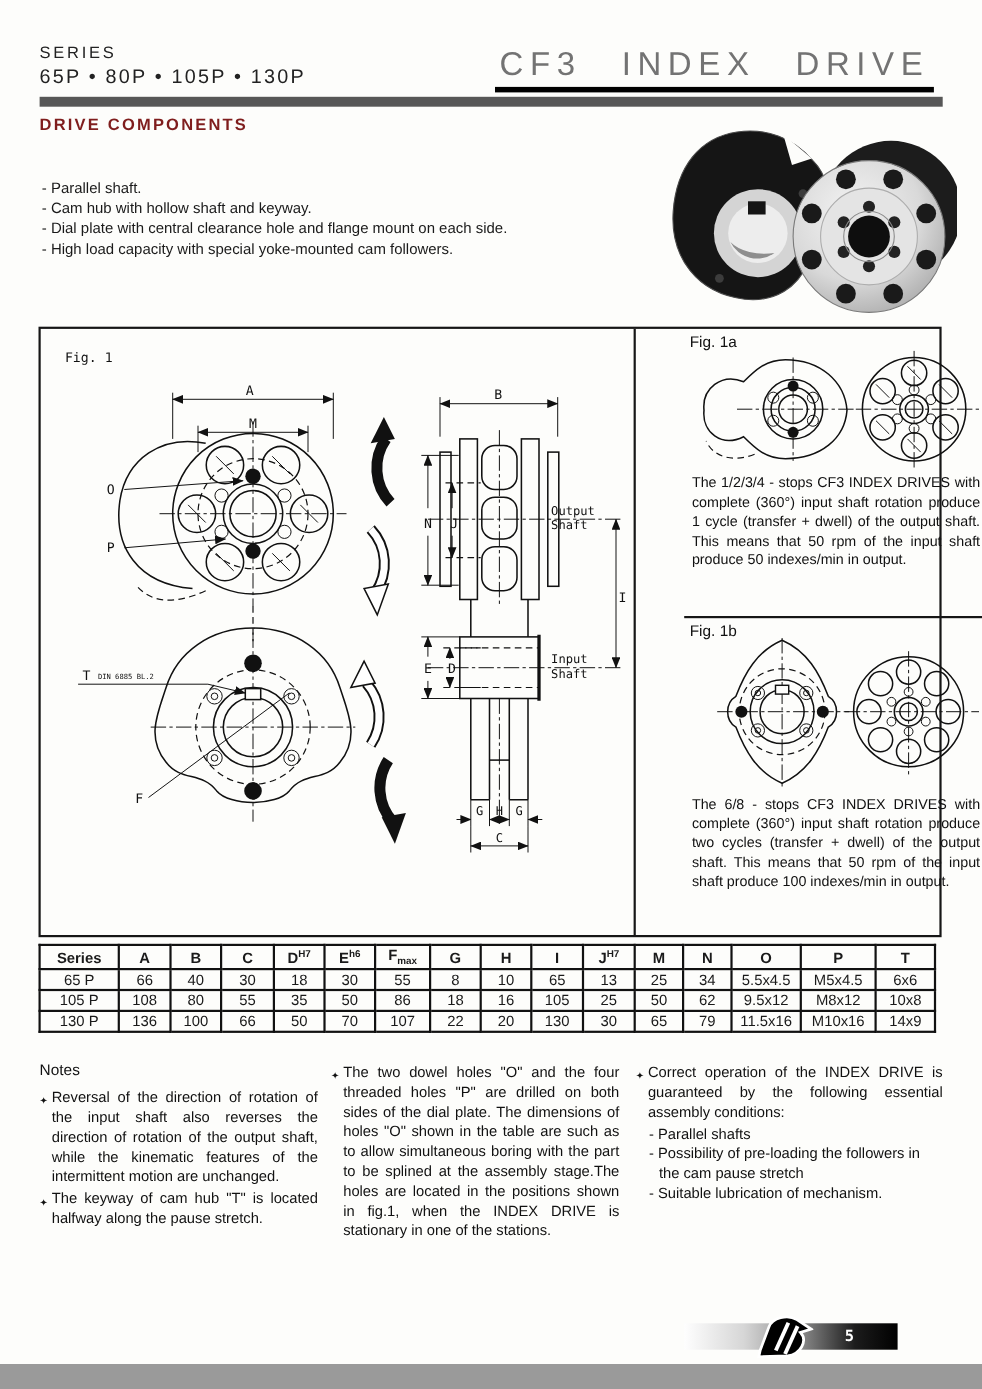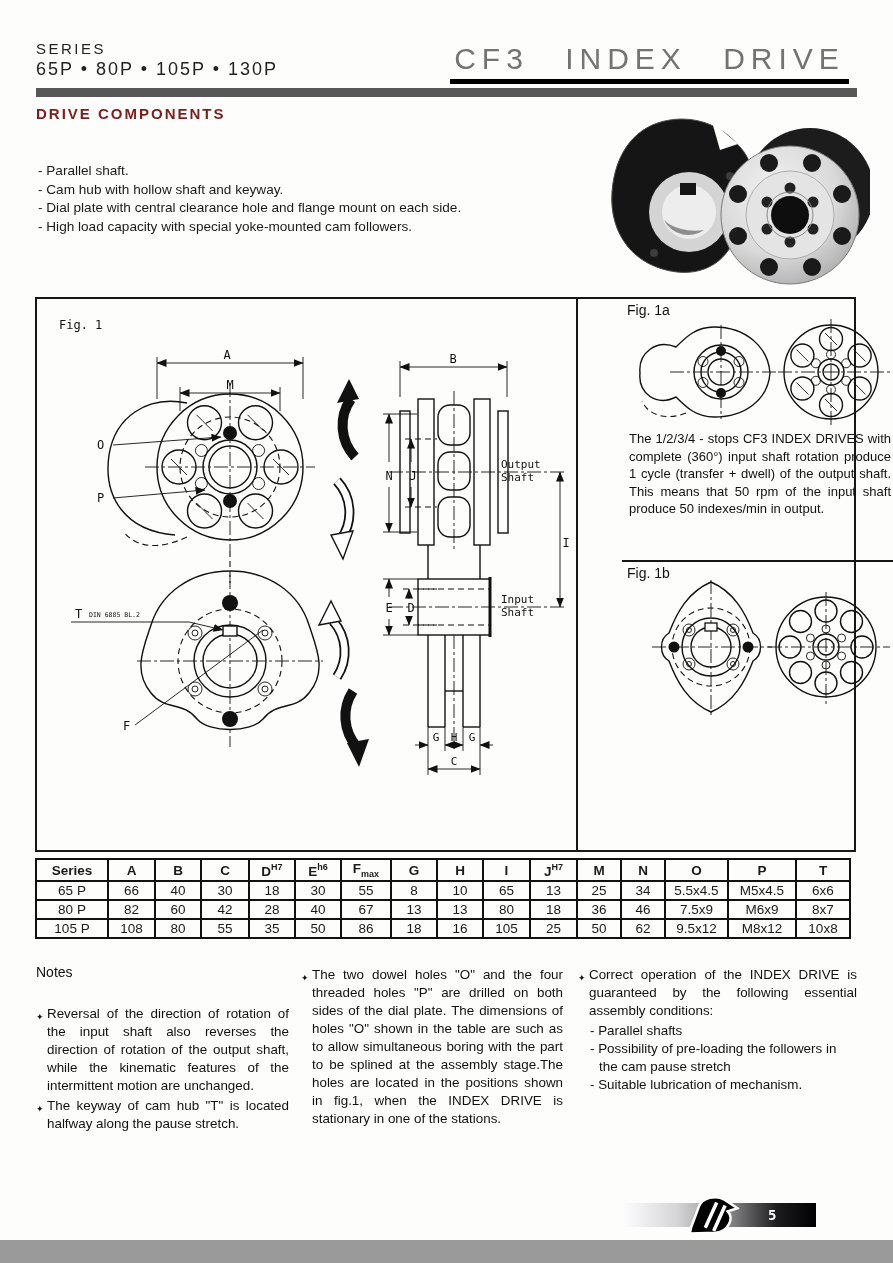--- a/index.html
+++ b/index.html
@@ -32,21 +32,21 @@
   
   .dims-table-wrap{left:35px;top:858px;}
   table{border-collapse:collapse;table-layout:fixed;}
   th,td{border:2px solid #111;text-align:center;font-size:13.5px;padding:0;height:17px;background:#fdfdfb;}
   thead th{height:20px;font-weight:bold;}
   tbody th{font-weight:normal;}
   th sup{font-size:9px;font-weight:bold;}
   th sub{font-size:9px;font-weight:bold;}
   
   .notes-col{font-size:13.4px;line-height:18px;color:#111;}
-  .notes-title{font-size:14px;margin-bottom:24px;}
+  .notes-title{font-size:14px;margin-bottom:8px;}
   .col1{left:36px;top:963px;width:253px;}
   .col2{left:301px;top:966px;width:262px;}
   .col3{left:578px;top:966px;width:279px;}
   .note-item{display:flex;margin-bottom:2px;}
   .bul{flex:0 0 11px;font-size:9px;padding-top:3px;}
   .note-text{flex:1;text-align:justify;}
   .dash-item{margin-left:12px;padding-left:9px;text-indent:-9px;text-align:left;}
   
   .footer-bar{left:622px;top:1203px;width:194px;height:24px;
     background:linear-gradient(to right,#fefefe 0%,#d6d6d6 28%,#8a8a8a 55%,#1c1c1c 80%,#000 100%);}
@@ -381,20 +381,21 @@
             <circle class="ln" cx="174.5" cy="43.5" r="11"></circle>
           <circle class="thin" cx="200" cy="51" r="4"></circle>
             <circle class="thin" cx="215.6" cy="60" r="4"></circle>
           <circle class="thin" cx="215.6" cy="78" r="4"></circle>
             <circle class="thin" cx="200" cy="87" r="4"></circle>
           <circle class="thin" cx="184.4" cy="78" r="4"></circle>
             <circle class="thin" cx="184.4" cy="60" r="4"></circle>
           <circle class="ln" cx="200" cy="69" r="13"></circle>
             <circle class="ln" cx="200" cy="69" r="8"></circle>
         </svg>
+        <div class="figcaption fig1b-cap">The 6/8 - stops CF3 INDEX DRIVES with complete (360°) input shaft rotation produce two cycles (transfer + dwell) of the output shaft. This means that 50 rpm of the input shaft produce 100 indexes/min in output.</div>
       </div>
     </div>
   </div>
 
   <div class="abs dims-table-wrap">
     <table>
       <colgroup>
         <col style="width:72px">
           <col style="width:47px">
           <col style="width:46px">
@@ -445,55 +446,55 @@
             <td>10</td>
             <td>65</td>
             <td>13</td>
             <td>25</td>
             <td>34</td>
             <td>5.5x4.5</td>
             <td>M5x4.5</td>
             <td>6x6</td>
         </tr>
         <tr>
-          <th>80 P</th>
-          <td>82</td>
-            <td>60</td>
-            <td>42</td>
-            <td>28</td>
-            <td>40</td>
-            <td>67</td>
-            <td>13</td>
-            <td>13</td>
-            <td>80</td>
-            <td>18</td>
-            <td>36</td>
-            <td>46</td>
-            <td>7.5x9</td>
-            <td>M6x9</td>
-            <td>8x7</td>
-        </tr>
-        <tr>
           <th>105 P</th>
           <td>108</td>
             <td>80</td>
             <td>55</td>
             <td>35</td>
             <td>50</td>
             <td>86</td>
             <td>18</td>
             <td>16</td>
             <td>105</td>
             <td>25</td>
             <td>50</td>
             <td>62</td>
             <td>9.5x12</td>
             <td>M8x12</td>
             <td>10x8</td>
         </tr>
+        <tr>
+          <th>130 P</th>
+          <td>136</td>
+            <td>100</td>
+            <td>66</td>
+            <td>50</td>
+            <td>70</td>
+            <td>107</td>
+            <td>22</td>
+            <td>20</td>
+            <td>130</td>
+            <td>30</td>
+            <td>65</td>
+            <td>79</td>
+            <td>11.5x16</td>
+            <td>M10x16</td>
+            <td>14x9</td>
+        </tr>
       </tbody>
     </table>
   </div>
 
   <div class="abs notes-col col1">
     <div class="notes-title">Notes</div>
     <div class="note-item">
       <span class="bul">✦</span>
       <span class="note-text">Reversal of the direction of rotation of the input shaft also reverses the direction of rotation of the output shaft, while the kinematic features of the intermittent motion are unchanged.</span>
     </div>

